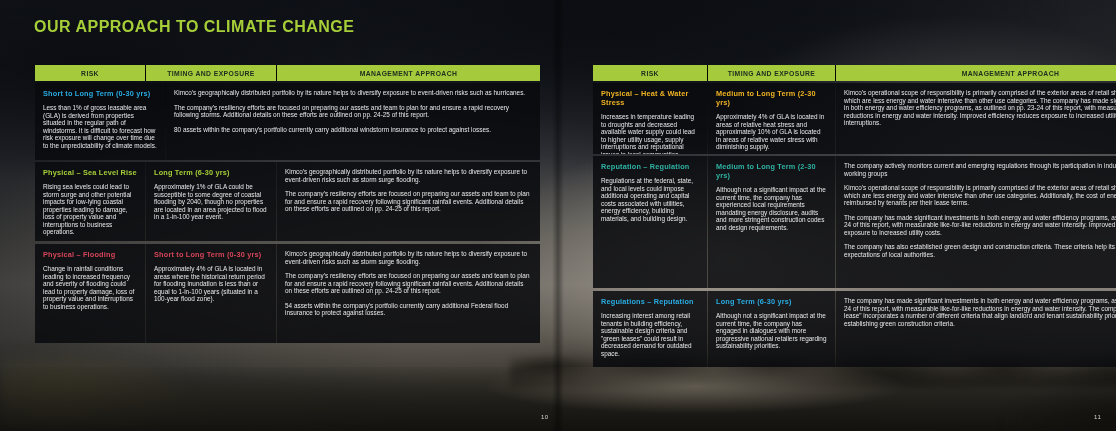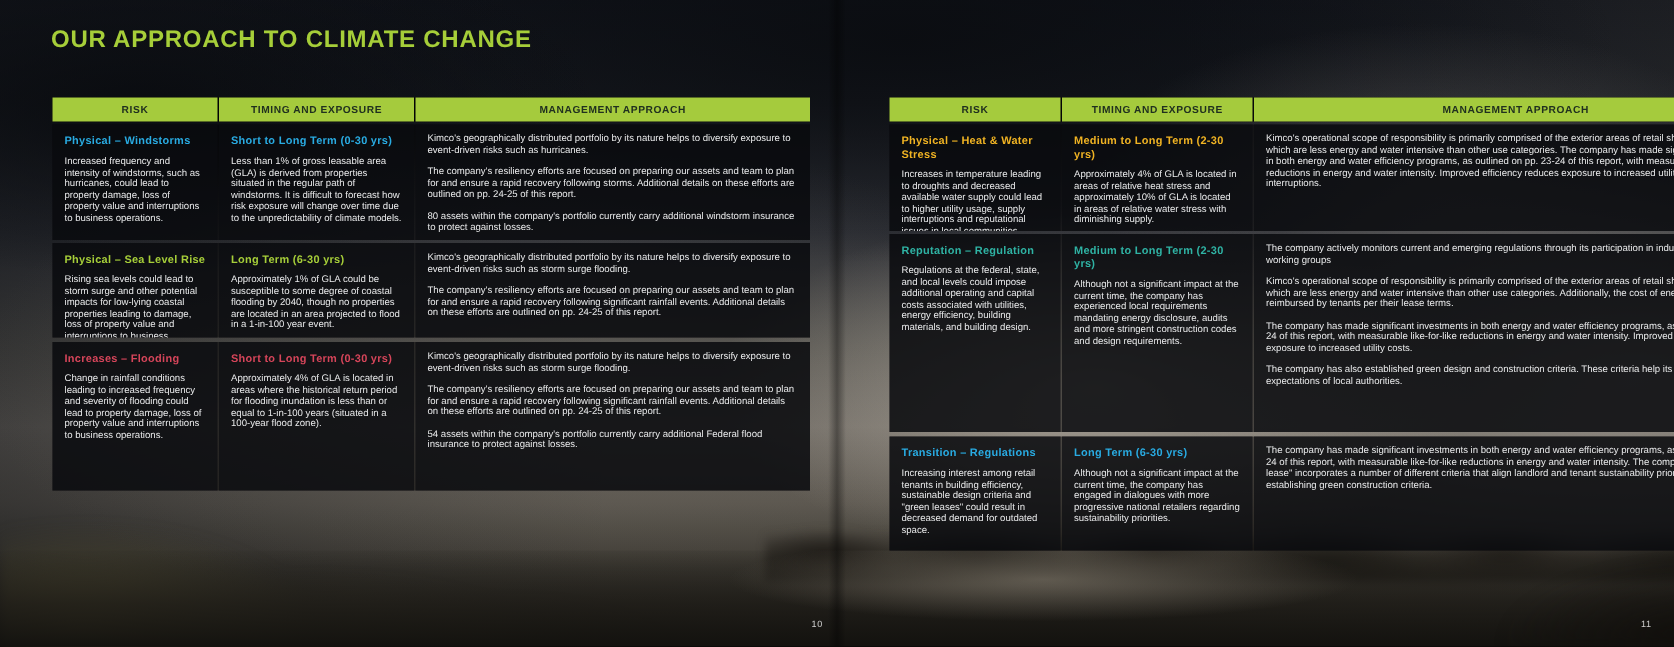--- a/index.html
+++ b/index.html
@@ -97,53 +97,49 @@
     <div class="page-title">OUR APPROACH TO CLIMATE CHANGE</div>
 
     <div class="tbl tbl-left">
       <div class="thead mb2">
         <div class="hcell col-risk">RISK</div>
         <div class="hcell col-timing">TIMING AND EXPOSURE</div>
         <div class="hcell col-mgmt">MANAGEMENT APPROACH</div>
       </div>
 
       <div class="trow mb2" style="height:77px">
-        <div class="cell col-risk">
-          <p class="rtitle c-cyan">Physical – Windstorms</p>
-          <p class="para">Increased frequency and intensity of windstorms, such as hurricanes, could lead to property damage, loss of property value and interruptions to business operations.</p>
-        </div>
         <div class="cell col-timing">
           <p class="rtitle c-cyan">Short to Long Term (0-30 yrs)</p>
           <p class="para">Less than 1% of gross leasable area (GLA) is derived from properties situated in the regular path of windstorms.  It is difficult to forecast how risk exposure will change over time due to the unpredictability of climate models.</p>
         </div>
         <div class="cell col-mgmt">
           <p class="para">Kimco's geographically distributed portfolio by its nature helps to diversify exposure to event-driven risks such as hurricanes.</p>
           <p class="para">The company's resiliency efforts are focused on preparing our assets and team to plan for and ensure a rapid recovery following storms.  Additional details on these efforts are outlined on pp. 24-25 of this report.</p>
           <p class="para">80 assets within the company's portfolio currently carry additional windstorm insurance to protect against losses.</p>
         </div>
       </div>
 
-      <div class="trow mb3" style="height:63px">
+      <div class="trow mb3" style="height:79px">
         <div class="cell col-risk">
           <p class="rtitle c-green">Physical – Sea Level Rise</p>
           <p class="para">Rising sea levels could lead to storm surge and other potential impacts for low-lying coastal properties leading to damage, loss of property value and interruptions to business operations.</p>
         </div>
         <div class="cell col-timing">
           <p class="rtitle c-green">Long Term (6-30 yrs)</p>
           <p class="para">Approximately 1% of GLA could be susceptible to some degree of coastal flooding by 2040, though no properties are located in an area projected to flood in a 1-in-100 year event.</p>
         </div>
         <div class="cell col-mgmt">
           <p class="para">Kimco's geographically distributed portfolio by its nature helps to diversify exposure to event-driven risks such as storm surge flooding.</p>
           <p class="para">The company's resiliency efforts are focused on preparing our assets and team to plan for and ensure a rapid recovery following significant rainfall events. Additional details on these efforts are outlined on pp. 24-25 of this report.</p>
         </div>
       </div>
 
       <div class="trow" style="height:99px">
         <div class="cell col-risk">
-          <p class="rtitle c-red">Increases – Flooding</p>
+          <p class="rtitle c-red">Physical – Flooding</p>
           <p class="para">Change in rainfall conditions leading to increased frequency and severity of flooding could lead to property damage, loss of property value and interruptions to business operations.</p>
         </div>
         <div class="cell col-timing">
           <p class="rtitle c-red">Short to Long Term (0-30 yrs)</p>
           <p class="para">Approximately 4% of GLA is located in areas where the historical return period for flooding inundation is less than or equal to 1-in-100 years (situated in a 100-year flood zone).</p>
         </div>
         <div class="cell col-mgmt">
           <p class="para">Kimco's geographically distributed portfolio by its nature helps to diversify exposure to event-driven risks such as storm surge flooding.</p>
           <p class="para">The company's resiliency efforts are focused on preparing our assets and team to plan for and ensure a rapid recovery following significant rainfall events. Additional details on these efforts are outlined on pp. 24-25 of this report.</p>
           <p class="para">54 assets within the company's portfolio currently carry additional Federal flood insurance to protect against losses.</p>
@@ -184,21 +180,21 @@
         <div class="cell col-mgmt">
           <p class="para">The company actively monitors current and emerging regulations through its participation in industry association working groups</p>
           <p class="para">Kimco's operational scope of responsibility is primarily comprised of the exterior areas of retail shopping centers, which are less energy and water intensive than other use categories. Additionally, the cost of energy is in many cases reimbursed by tenants per their lease terms.</p>
           <p class="para">The company has made significant investments in both energy and water efficiency programs, as outlined on pp.23-24 of this report, with measurable like-for-like reductions in energy and water intensity. Improved efficiency reduces exposure to increased utility costs.</p>
           <p class="para">The company has also established green design and construction criteria. These criteria help its projects to meet the expectations of local authorities.</p>
         </div>
       </div>
 
       <div class="trow" style="height:76px">
         <div class="cell col-risk">
-          <p class="rtitle c-cyan">Transition – Regulations</p>
+          <p class="rtitle c-cyan">Regulations – Reputation</p>
           <p class="para">Increasing interest among retail tenants in building efficiency, sustainable design criteria and "green leases" could result in decreased demand for outdated space.</p>
         </div>
         <div class="cell col-timing">
           <p class="rtitle c-cyan">Long Term (6-30 yrs)</p>
           <p class="para">Although not a significant impact at the current time, the company has engaged in dialogues with more progressive national retailers regarding sustainability priorities.</p>
         </div>
         <div class="cell col-mgmt">
           <p class="para">The company has made significant investments in both energy and water efficiency programs, as outlined on pp. 23-24 of this report, with measurable like-for-like reductions in energy and water intensity. The company's form "green lease" incorporates a number of different criteria that align landlord and tenant sustainability priorities as well as establishing green construction criteria.</p>
         </div>
       </div>

